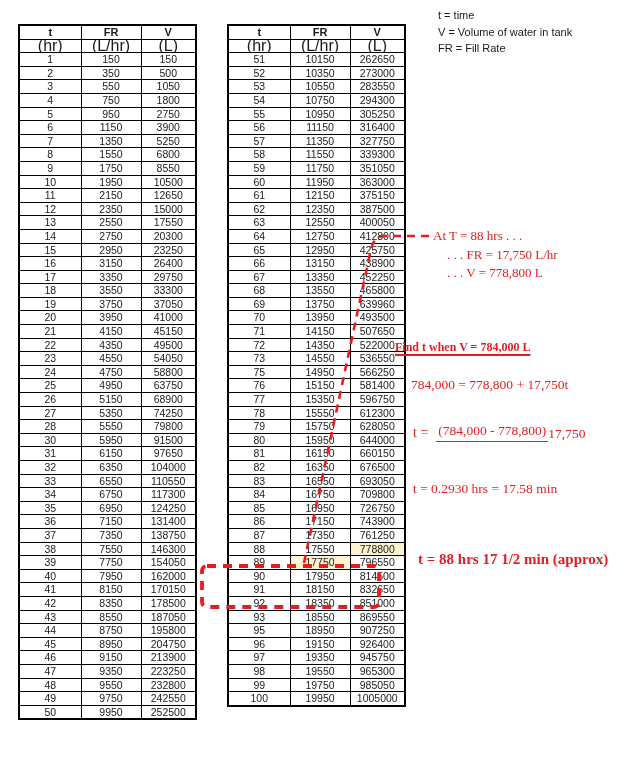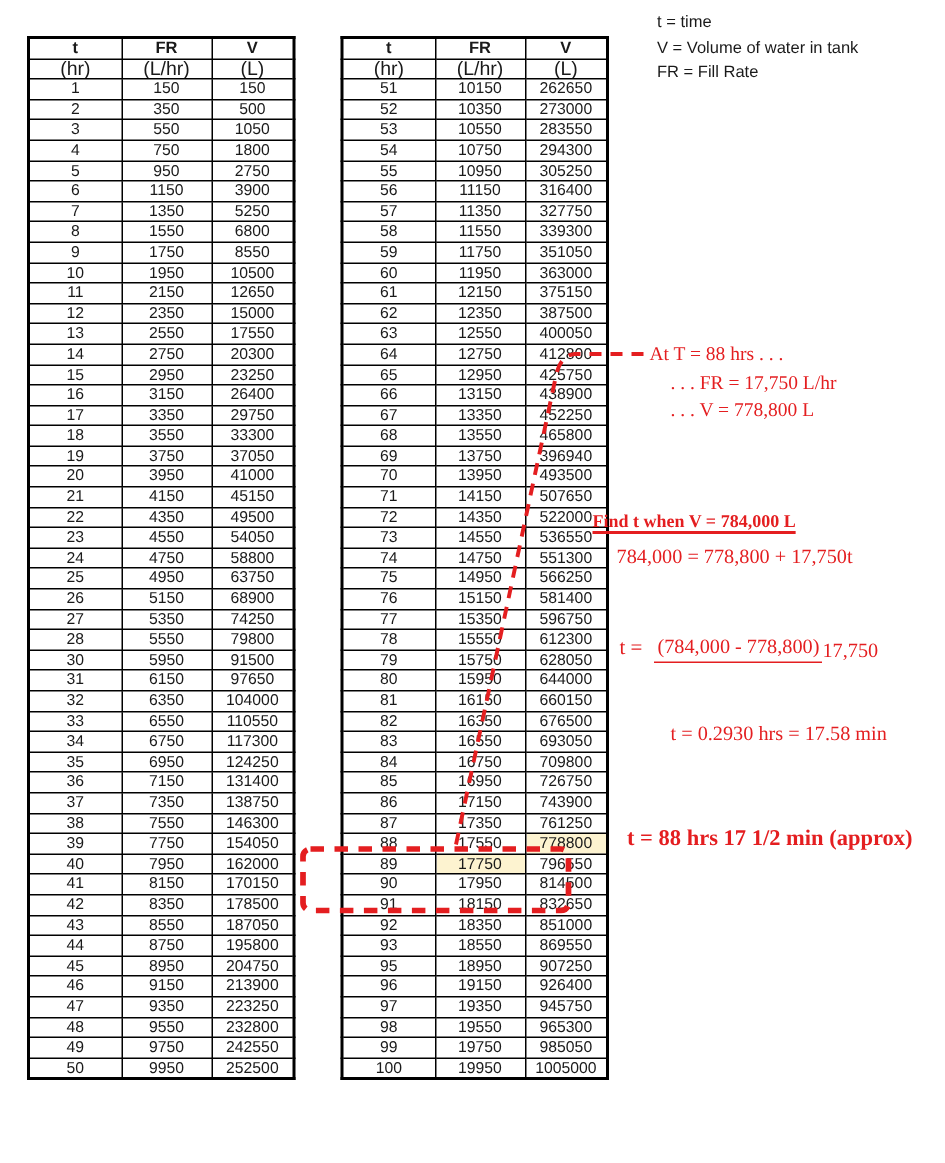--- a/index.html
+++ b/index.html
@@ -25,21 +25,21 @@
     height:12.6px;
     text-align:center;
     vertical-align:middle;
     font-size:10.5px;
     line-height:12.6px;
     color:#1a1a1a;
     overflow:hidden;
     white-space:nowrap;
   }
   .dtable thead tr.hdr th{font-weight:bold;font-size:11px;}
-  .dtable thead tr.units th{font-weight:normal;font-size:13px;}
+  .dtable thead tr.units th{font-weight:normal;font-size:16px;}
   .dtable td.hl{background:var(--hl,#fdf3d0);}
   #table-left{left:18px;top:24px;}
   #table-right{left:227px;top:24px;}
   .col-t{width:62px;} .col-fr{width:60px;} .col-v{width:55px;}
 
   
   .legend{
     position:absolute;left:438px;top:7px;
     font-size:11px;line-height:16.5px;color:#1a1a1a;
     z-index:2;
@@ -53,38 +53,38 @@
   }
   .at-t .ind{padding-left:14px;display:block;}
   .find-heading{
     position:absolute;left:395px;top:340px;
     font-size:12px;font-weight:bold;z-index:2;
     text-decoration:underline;
     text-decoration-thickness:2px;
     text-underline-offset:3px;
   }
   .equation{
-    position:absolute;left:411px;top:363px;
+    position:absolute;left:411px;top:377px;
     font-size:13.5px;z-index:2;
   }
   .fraction{
     position:absolute;left:413px;top:423px;
     display:flex;align-items:center;z-index:2;
     font-size:13.5px;
   }
   .fraction .lhs{margin-right:8px;font-size:14px;}
   .fraction .stack{display:flex;flex-direction:row;align-items:center;}
   .fraction .num{
     padding:0 2px 2px 2px;
     border-bottom:1.6px solid var(--red,#e41e20);
   }
   .fraction .den{padding-top:2px;}
   .result-line{
     position:absolute;left:413px;top:481px;
-    font-size:13.5px;z-index:2;margin-left:34px;
+    font-size:13.5px;z-index:2;
   }
   .final-line{
     position:absolute;left:418px;top:527px;
     font-size:15px;font-weight:bold;z-index:2;margin-top:24px;
   }
 
   
   #overlay{
     position:absolute;left:0;top:0;z-index:5;
     pointer-events:none;
@@ -473,46 +473,41 @@
         <td>452250</td>
       </tr>
       <tr>
         <td>68</td>
         <td>13550</td>
         <td>465800</td>
       </tr>
       <tr>
         <td>69</td>
         <td>13750</td>
-        <td>396940</td>
+        <td>639960</td>
       </tr>
       <tr>
         <td>70</td>
         <td>13950</td>
         <td>493500</td>
       </tr>
       <tr>
         <td>71</td>
         <td>14150</td>
         <td>507650</td>
       </tr>
       <tr>
         <td>72</td>
         <td>14350</td>
         <td>522000</td>
       </tr>
       <tr>
         <td>73</td>
         <td>14550</td>
         <td>536550</td>
-      </tr>
-      <tr>
-        <td>74</td>
-        <td>14750</td>
-        <td>551300</td>
       </tr>
       <tr>
         <td>75</td>
         <td>14950</td>
         <td>566250</td>
       </tr>
       <tr>
         <td>76</td>
         <td>15150</td>
         <td>581400</td>

